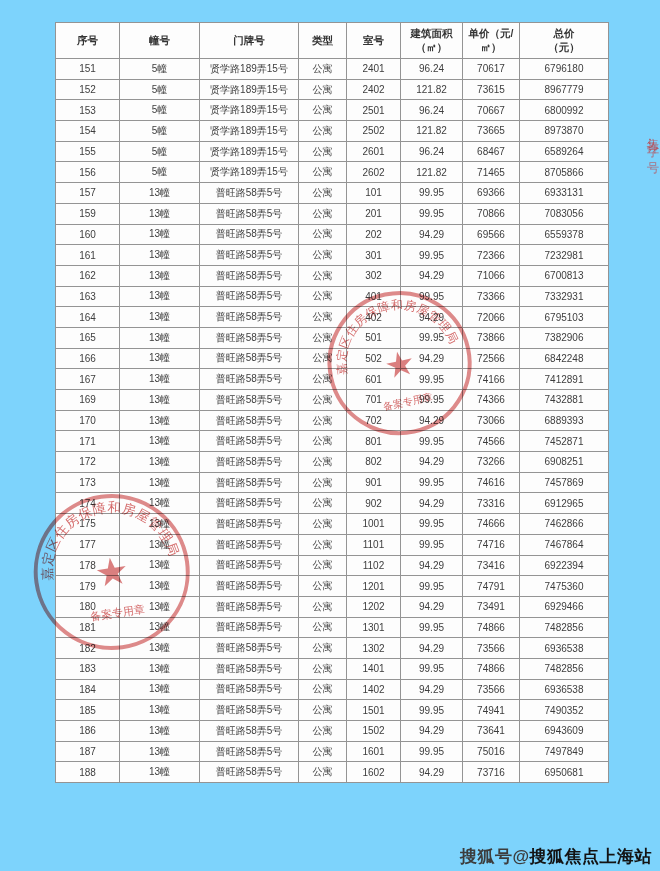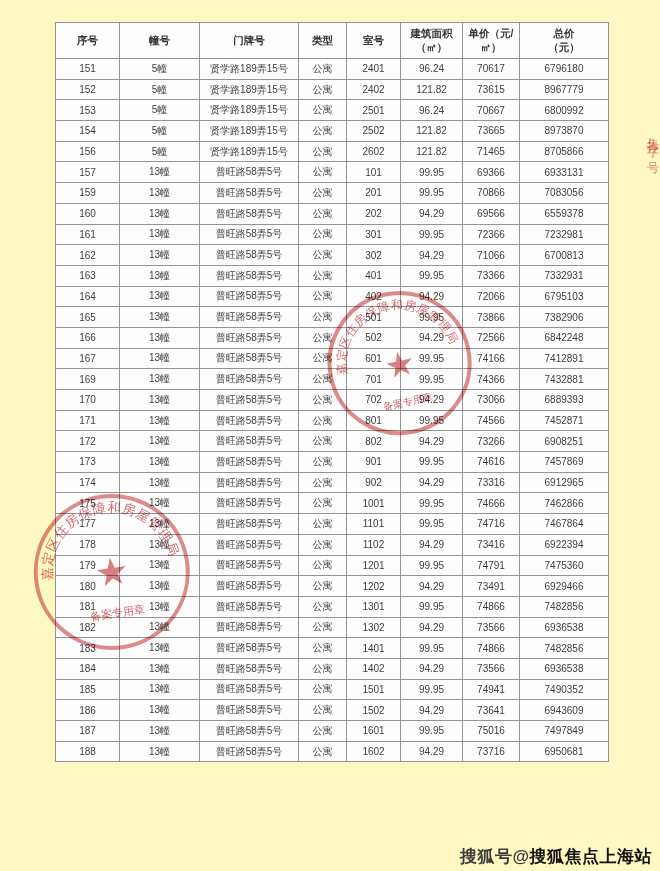--- a/index.html
+++ b/index.html
@@ -1,18 +1,18 @@
 <!DOCTYPE html>
 <html><head>
 <meta charset="utf-8">
 <style>
   html,body { margin:0; padding:0; background:#ffffff; }
   .page {
     position:relative; width:660px; height:871px;
-    background:#fef9c3; overflow:hidden;
+    background:#7dd3fc; overflow:hidden;
     font-family:"Liberation Sans", sans-serif;
   }
   table.price-table {
     position:absolute; left:55px; top:22px; width:553px;
     border-collapse:collapse; table-layout:fixed;
     background:#fdfdfd;
   }
   .price-table th, .price-table td {
     border:1px solid #949494;
     text-align:center; vertical-align:middle;
@@ -104,20 +104,30 @@
           <td>154</td>
           <td>5幢</td>
           <td>贤学路189弄15号</td>
           <td>公寓</td>
           <td>2502</td>
           <td>121.82</td>
           <td>73665</td>
           <td>8973870</td>
         </tr>
         <tr>
+          <td>155</td>
+          <td>5幢</td>
+          <td>贤学路189弄15号</td>
+          <td>公寓</td>
+          <td>2601</td>
+          <td>96.24</td>
+          <td>68467</td>
+          <td>6589264</td>
+        </tr>
+        <tr>
           <td>156</td>
           <td>5幢</td>
           <td>贤学路189弄15号</td>
           <td>公寓</td>
           <td>2602</td>
           <td>121.82</td>
           <td>71465</td>
           <td>8705866</td>
         </tr>
         <tr>

